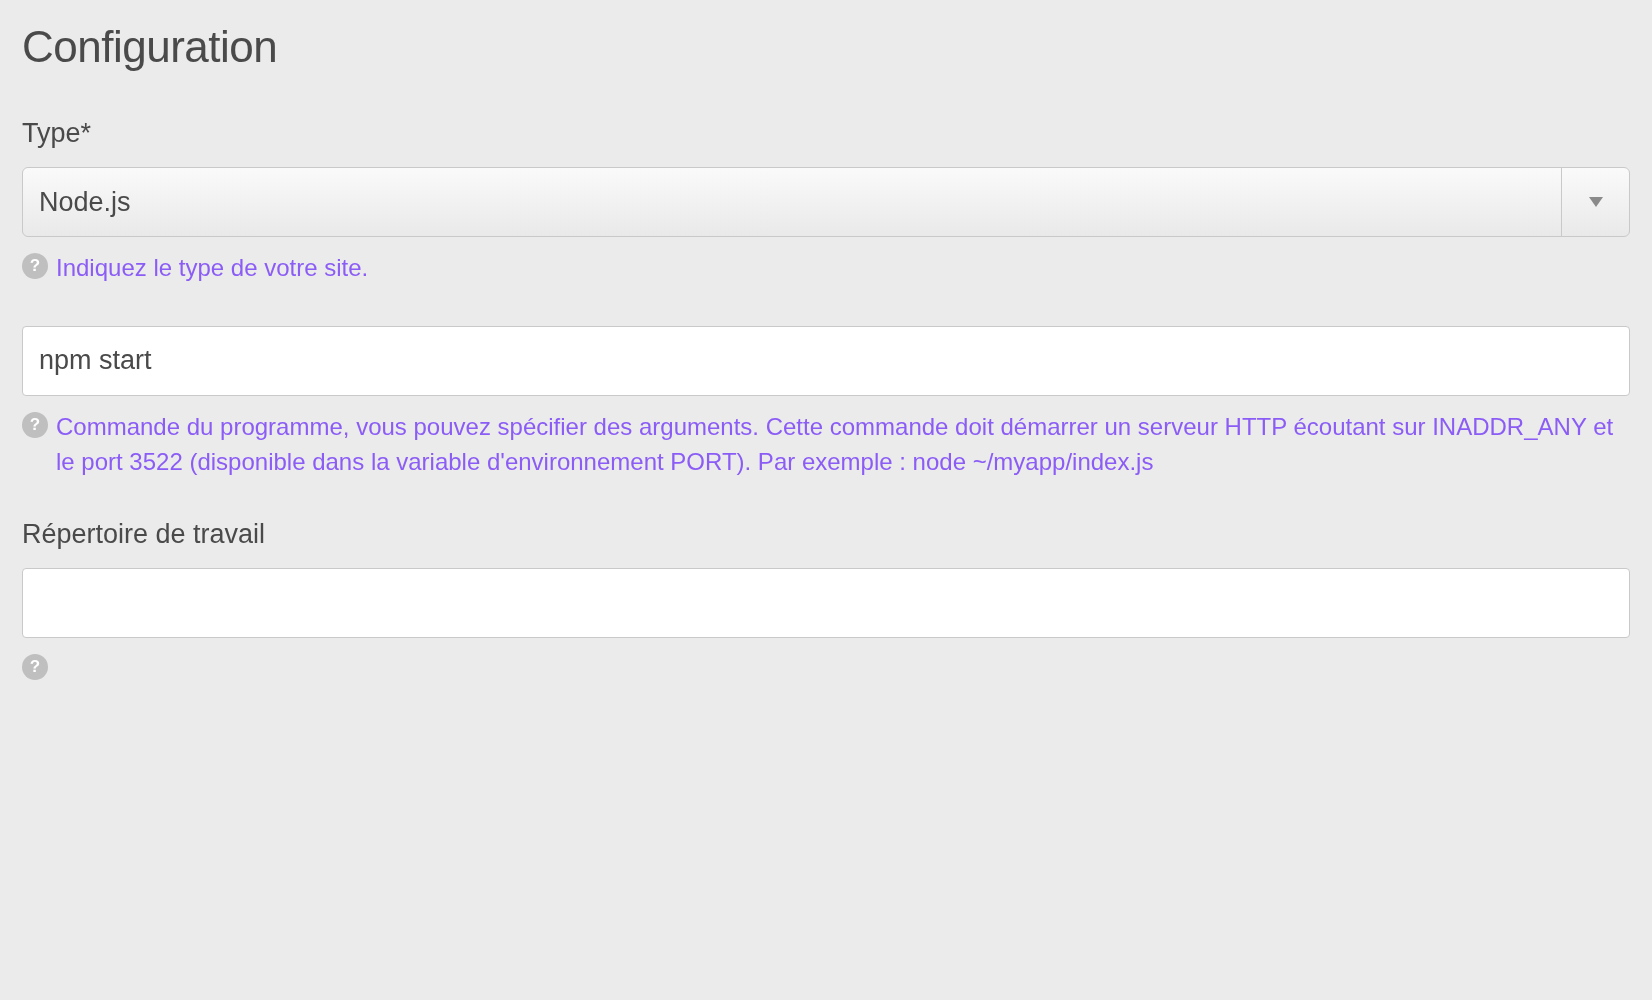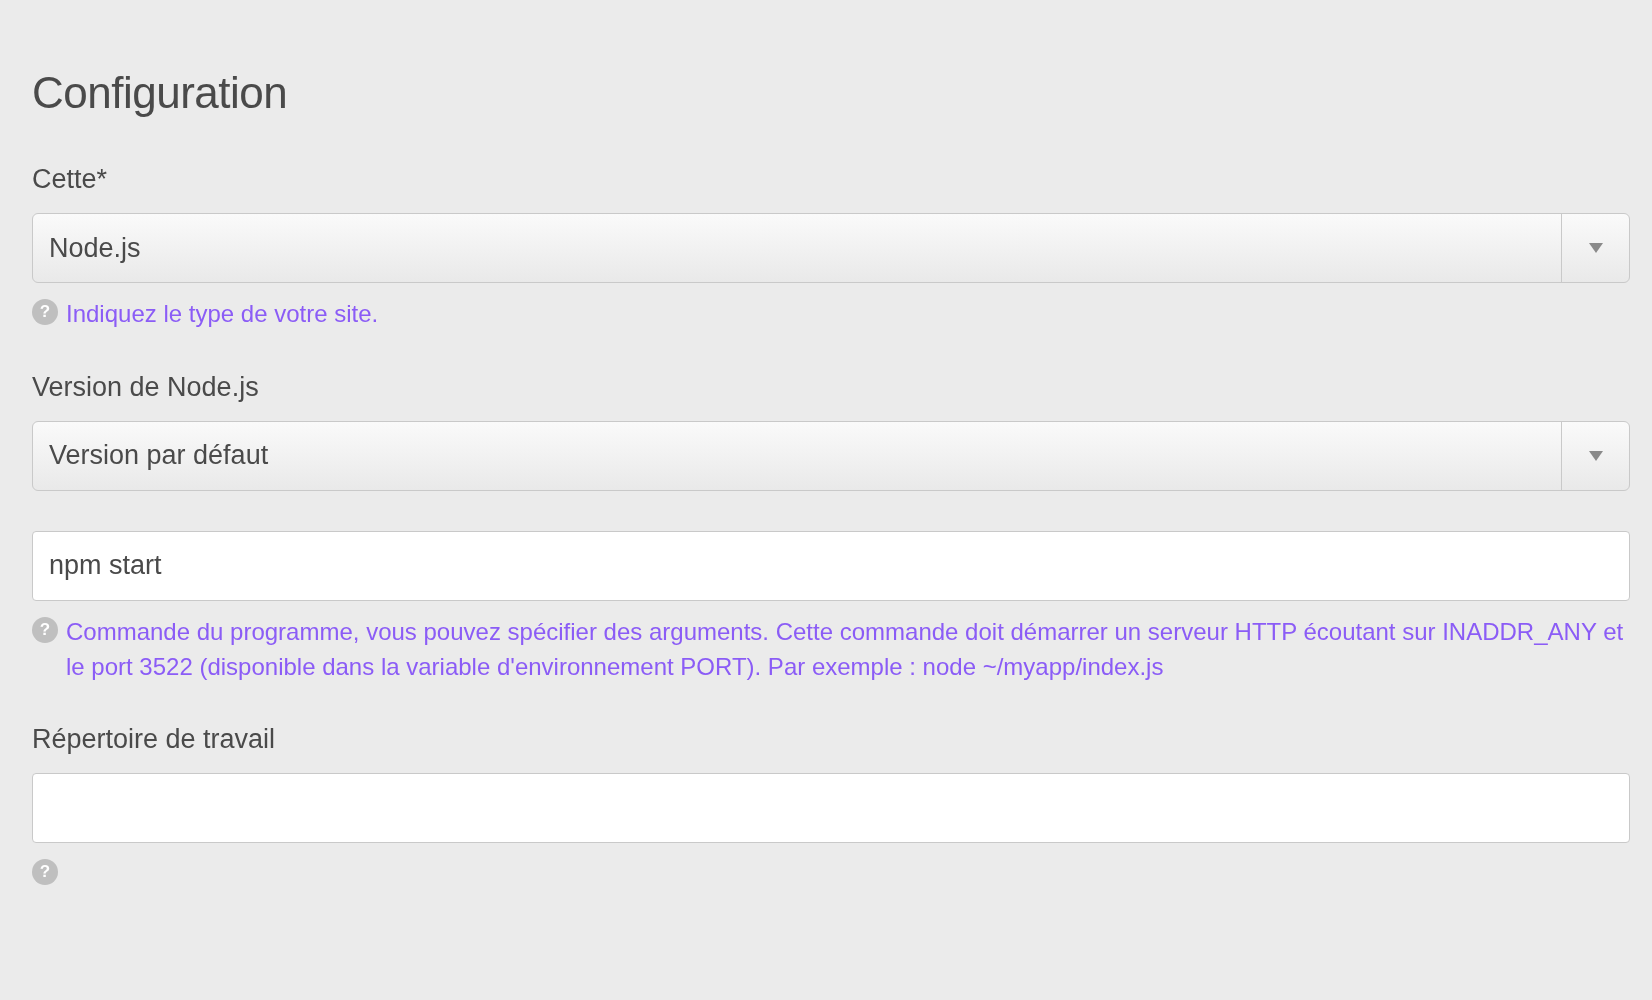--- a/index.html
+++ b/index.html
@@ -10,22 +10,21 @@
 
     body {
       background-color: #ebebeb;
       font-family: -apple-system, BlinkMacSystemFont, "Segoe UI", Helvetica, Arial, sans-serif;
       padding: 0;
       width: 1652px;
       color: #4a4a4a;
     }
 
     .container {
-      padding: 22px 22px 40px 32px;
-      margin-top: 46px;
+      padding: 22px 22px 40px 22px;
     }
 
     h1 {
       font-size: 44px;
       font-weight: 400;
       color: #4a4a4a;
       margin-bottom: 46px;
       letter-spacing: -0.5px;
     }
 
@@ -123,50 +122,37 @@
       font-weight: 400;
     }
   </style>
 </head>
 <body>
 
 <div class="container">
   <h1>Configuration</h1>
 
   <div class="field-group">
-    <label class="field-label">Cette*</label>
+    <label class="field-label">Type*</label>
     <div class="select-wrapper">
       <button class="select-value">Node.js</button>
       <div class="select-caret">
         <span>
           <svg viewBox="0 0 14 10">
               <path d="M0 0 L14 0 L7 10 Z"></path>
             </svg>
         </span>
       </div>
     </div>
     <div class="help-row">
       <span class="help-icon">?</span>
       <span class="help-text">Indiquez le type de votre site.</span>
     </div>
   </div>
 
-  <div class="field-group">
-    <label class="field-label">Version de Node.js</label>
-    <div class="select-wrapper">
-      <button class="select-value">Version par défaut</button>
-      <div class="select-caret">
-        <span>
-          <svg viewBox="0 0 14 10">
-              <path d="M0 0 L14 0 L7 10 Z"></path>
-            </svg>
-        </span>
-      </div>
-    </div>
-  </div>
 
   <div class="field-group">
     <input type="text" class="text-input" value="npm start" style="">
     <div class="help-row">
       <span class="help-icon">?</span>
       <span class="help-text">Commande du programme, vous pouvez spécifier des arguments. Cette commande doit démarrer un serveur HTTP écoutant sur INADDR_ANY et le port 3522 (disponible dans la variable d'environnement PORT). Par exemple : node ~/myapp/index.js</span>
     </div>
   </div>
 
   <div class="field-group">

